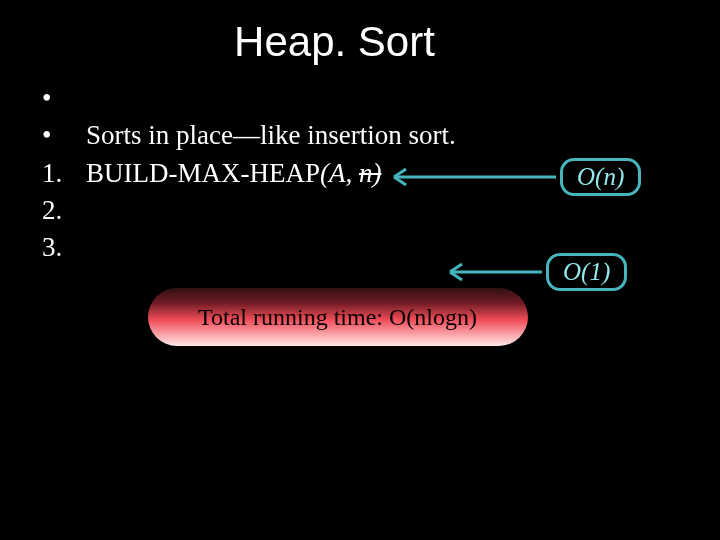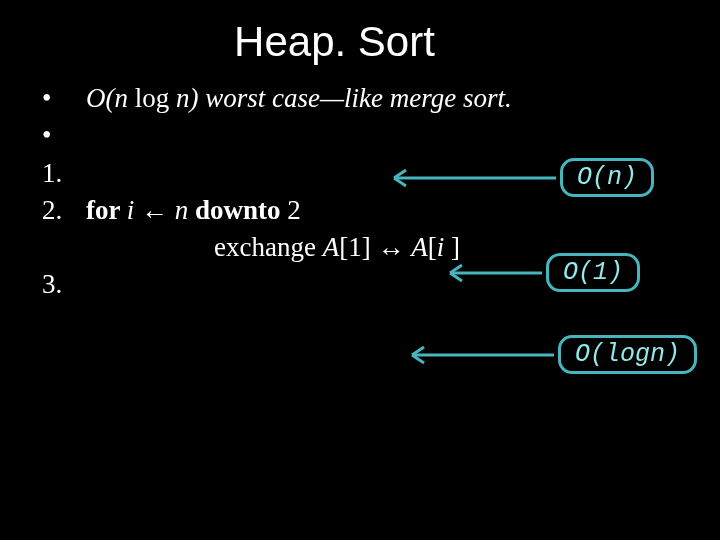--- a/index.html
+++ b/index.html
@@ -66,21 +66,21 @@
     background: linear-gradient(180deg, #301112 0%, #6d1a22 25%, #f04d59 55%, #ffe8e9 100%);
     text-align: center;
     color: #000;
     font-family: "Comic Sans MS", "Comic Sans", cursive;
     font-size: 24px;
     line-height: 58px;
   }
 
   .anno {
     position: absolute;
-    font-family: Liberation Mono, monospace;
+    font-family: Liberation Serif, serif;
     font-style: italic;
     color: #93e8eb;
     pointer-events: none;
   }
   .anno .bubble {
     border: 3px solid #46b5bd;
     border-radius: 14px;
     padding: 2px 14px;
     display: inline-block;
     background: transparent;
@@ -101,68 +101,57 @@
 <body>
 
 <div class="slide">
 
   <div class="title">Heap. Sort</div>
 
   <div class="body">
 
     <div class="row">
       <div class="bullet">•</div>
-      <div class="content-line">
-        <span class="italic">O(n </span><span>log </span><span class="italic">n) worst case—like merge sort.</span>
-      </div>
     </div>
 
     <div class="row">
       <div class="bullet">•</div>
+      <div class="content-line">Sorts in place—like insertion sort.</div>
     </div>
 
 
     <div class="row">
       <div class="num">1.</div>
+      <div class="content-line">
+        <span>BUILD-MAX-HEAP</span><span class="italic">(A, </span><span class="italic strike">n)</span>
+      </div>
     </div>
 
     <div class="row">
       <div class="num">2.</div>
-      <div class="content-line">
-        <span class="bold">for </span><span class="italic">i </span><span>← </span><span class="italic">n </span><span class="bold">downto </span><span>2</span>
-      </div>
     </div>
 
-    <div class="indent-deep content-line">
-      <span>exchange </span><span class="italic">A</span><span>[1] ↔ </span><span class="italic">A</span><span>[</span><span class="italic">i </span><span>]</span>
-    </div>
 
     <div class="row">
       <div class="num" style="width:34px;flex:0 0 34px">3.</div>
     </div>
 
+    <div class="rtbox">Total running time: O(nlogn)</div>
   </div>
 
   <div id="anno1" class="anno">
     <svg width="170" height="46">
       <path d="M168 23 L6 23" stroke="#46b5bd" stroke-width="3" fill="none"></path>
       <path d="M6 23 L18 15 M6 23 L18 31" stroke="#46b5bd" stroke-width="3" fill="none"></path>
     </svg>
     <span class="bubble">O(n)</span>
   </div>
 
   <div id="anno2" class="anno">
     <svg width="100" height="46">
       <path d="M98 23 L6 23" stroke="#46b5bd" stroke-width="3" fill="none"></path>
       <path d="M6 23 L18 15 M6 23 L18 31" stroke="#46b5bd" stroke-width="3" fill="none"></path>
     </svg>
     <span class="bubble">O(1)</span>
   </div>
 
-  <div id="anno3" class="anno">
-    <svg width="150" height="46">
-      <path d="M148 23 L6 23" stroke="#46b5bd" stroke-width="3" fill="none"></path>
-      <path d="M6 23 L18 15 M6 23 L18 31" stroke="#46b5bd" stroke-width="3" fill="none"></path>
-    </svg>
-    <span class="bubble">O(logn)</span>
-  </div>
 
 </div>
 
 </body></html>

